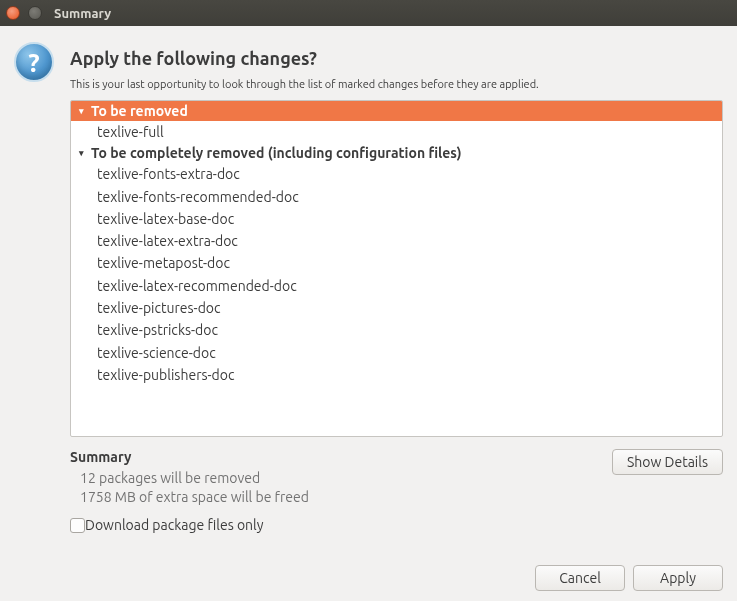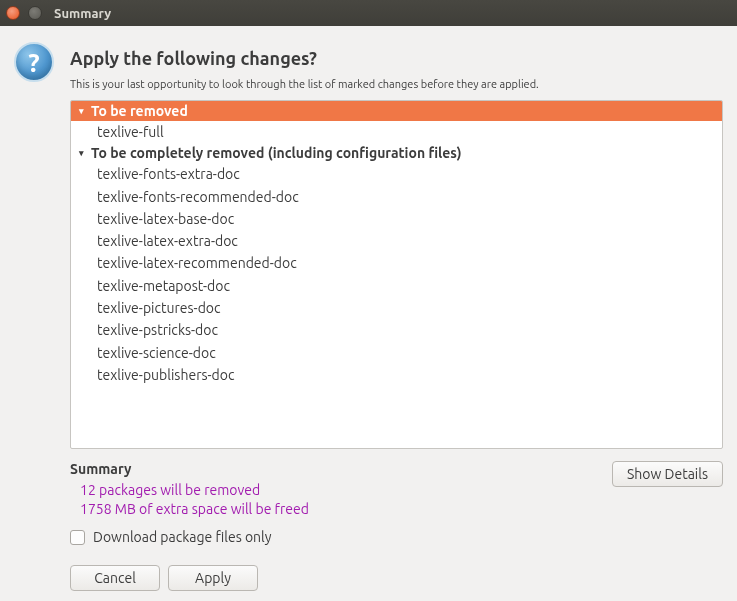--- a/index.html
+++ b/index.html
@@ -69,37 +69,37 @@
     font-size: 9px; width: 10px; display:inline-block;
   }
   .pkg {
     padding: 1px 8px 1px 26px;
     font-size: 14px;
     color:#3c3c3c;
     line-height: 1.45;
   }
   .summary-row { display:flex; align-items:flex-start; margin-top: 12px;}
   .summary-label { font-weight: bold; font-size:14px; color:#3c3c3c;}
-  .summary-body { margin-left:10px; margin-top:4px; font-size:14px; color:#a21caf; line-height:1.35;}
+  .summary-body { margin-left:10px; margin-top:4px; font-size:14px; color:#737373; line-height:1.35;}
   .details-btn-wrap { margin-left:auto;}
   .btn {
     background: linear-gradient(to bottom, #fbfbfb, #eceae7);
     border: 1px solid #bab7b2;
     border-radius: 4px;
     padding: 4px 14px;
     font-size: 14px;
     color:#3c3c3c;
     cursor: pointer;
     font-family: inherit;
   }
-  .checkbox-row { display:flex; align-items:center; gap:8px; margin-top:10px;}
+  .checkbox-row { display:flex; align-items:center; gap:0; margin-top:10px;}
   .chk {
     width:15px;height:15px;border:1px solid #a9a6a1;border-radius:3px;background:#fdfdfd;
   }
-  .action-row { display:flex; gap:8px; margin-top:20px;}
+  .action-row { display:flex; justify-content:flex-end; gap:8px; margin-top:32px;}
   .action-row .btn { min-width:90px;}
 </style>
 </head>
 <body>
 
 <div class="titlebar">
   <span class="winbtn btn-close"></span>
   <span class="winbtn btn-min"></span>
   <span class="title">Summary</span>
 </div>
@@ -119,22 +119,22 @@
         </div>
         <div class="pkg">texlive-full</div>
         <div class="section-hdr">
           <span class="arrow">▾</span>
           <span>To be completely removed (including configuration files)</span>
         </div>
         <div class="pkg">texlive-fonts-extra-doc</div>
         <div class="pkg">texlive-fonts-recommended-doc</div>
         <div class="pkg">texlive-latex-base-doc</div>
         <div class="pkg">texlive-latex-extra-doc</div>
+        <div class="pkg">texlive-metapost-doc</div>
         <div class="pkg">texlive-latex-recommended-doc</div>
-        <div class="pkg">texlive-metapost-doc</div>
         <div class="pkg">texlive-pictures-doc</div>
         <div class="pkg">texlive-pstricks-doc</div>
         <div class="pkg">texlive-science-doc</div>
         <div class="pkg">texlive-publishers-doc</div>
       </div>
 
     <div class="summary-row">
       <div>
         <div class="summary-label">Summary</div>
         <div class="summary-body">

